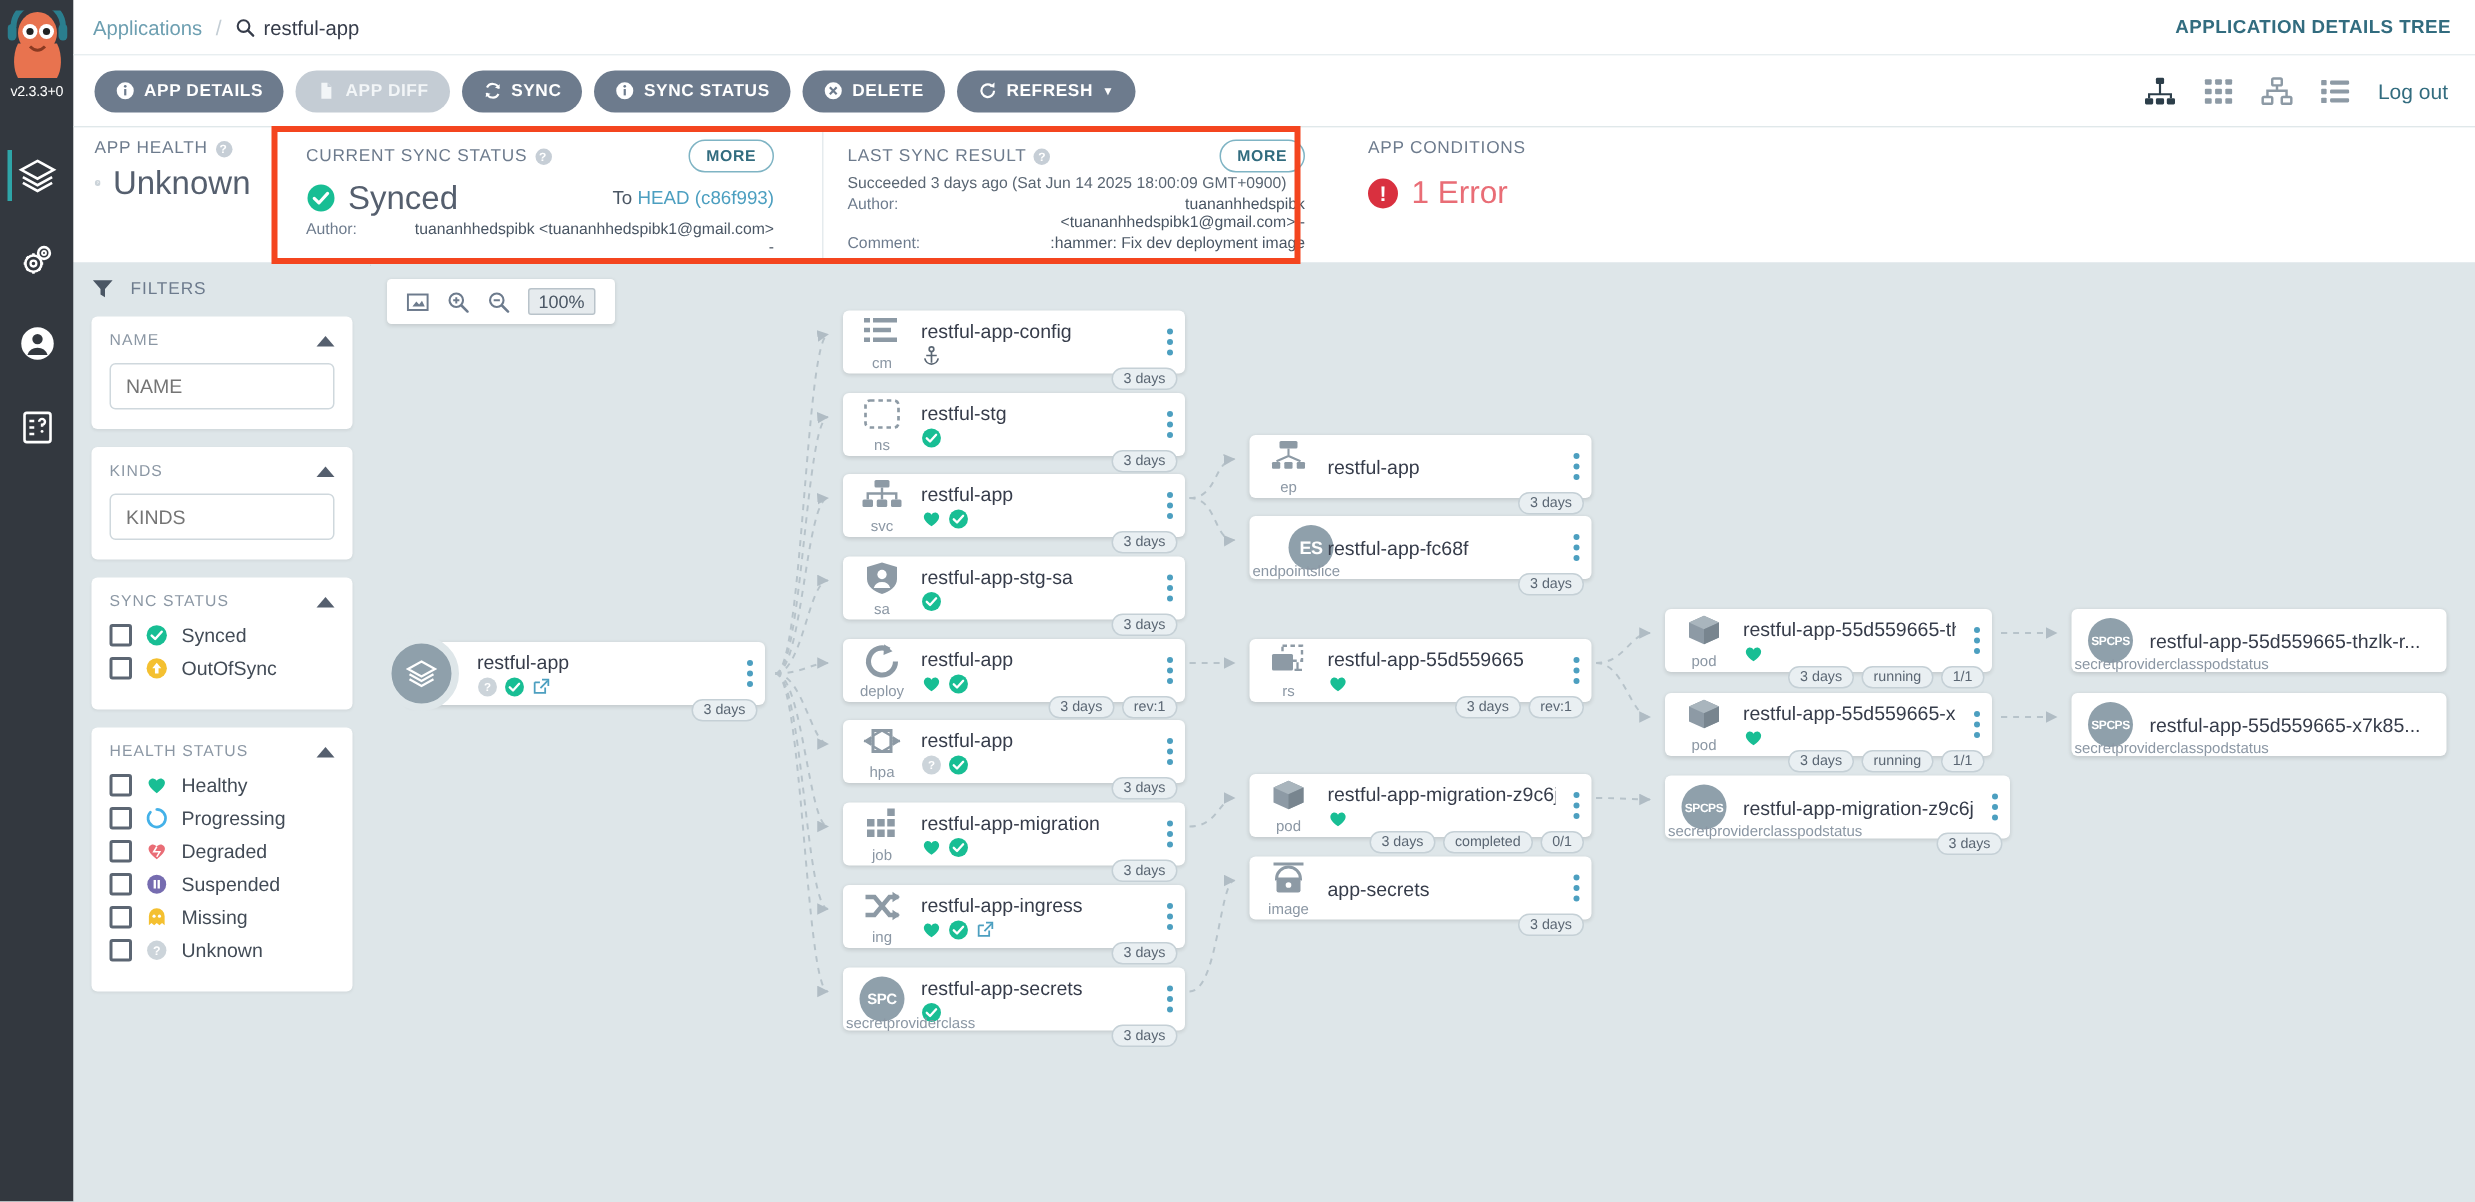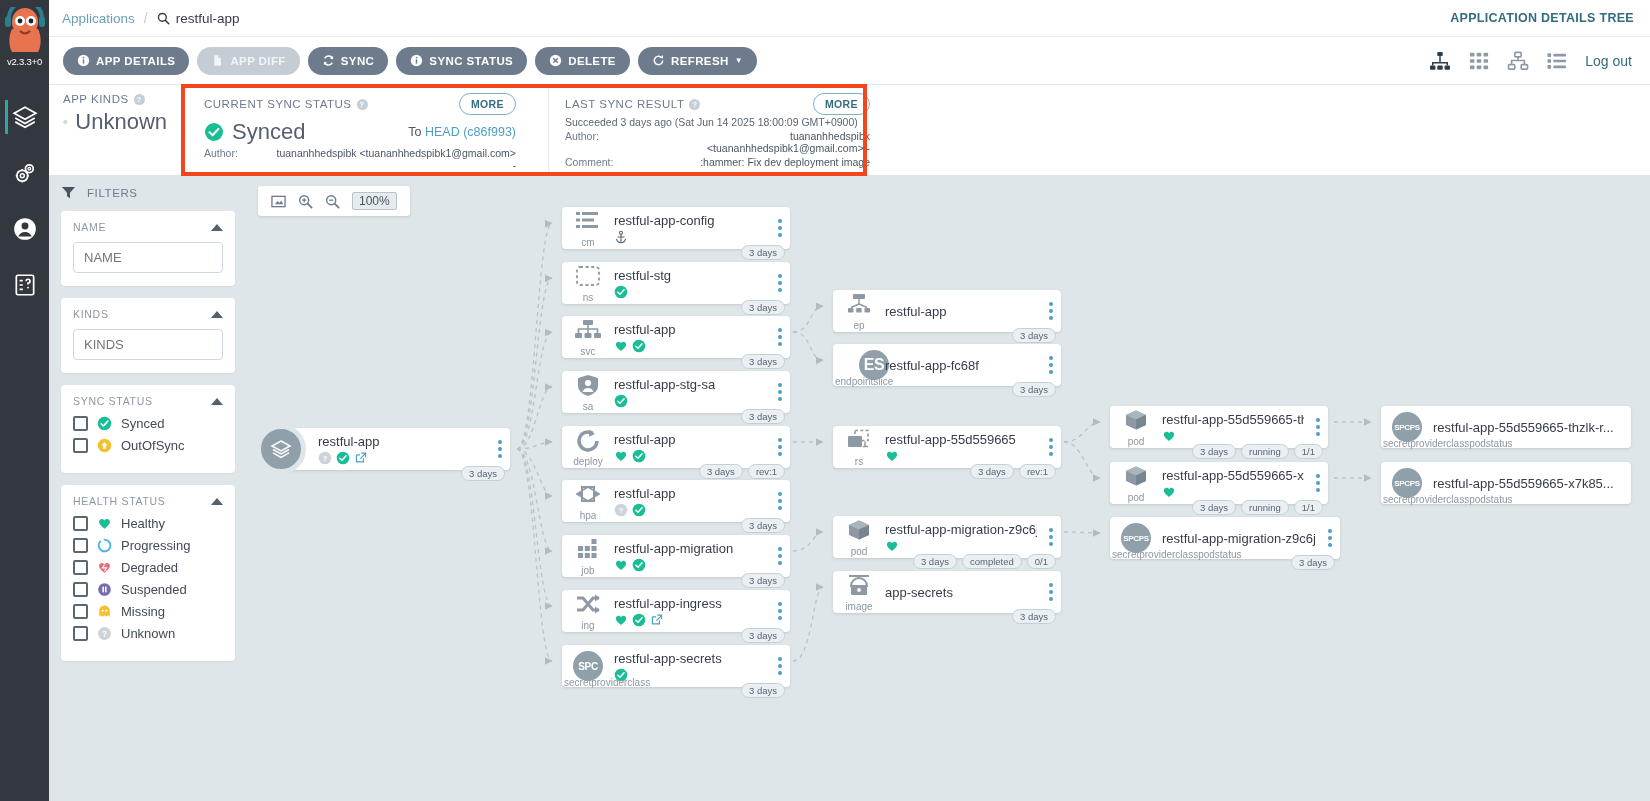--- a/index.html
+++ b/index.html
@@ -318,21 +318,21 @@
         </g>
       </svg>
       <span class="logout">Log out</span>
     </div>
   </div>
 
   <div class="summary">
 
     <div class="sum-col col-health">
       <div class="sum-title">
-        <span>APP KINDS</span>
+        <span>APP HEALTH</span>
         <span class="qmark">?</span>
       </div>
       <div class="sum-big gray">
         <svg width="20" height="20" viewBox="0 0 20 20">
           <circle cx="10" cy="10" r="9" fill="#ccd4da"></circle>
           <text x="10" y="14.5" font-size="11" font-family="Liberation Sans" fill="#fff" text-anchor="middle" font-weight="bold">?</text>
         </svg>
         <span>Unknown</span>
       </div>
     </div>
@@ -380,20 +380,27 @@
       <div class="kv">
         <span class="k">Author:</span>
         <span class="v">tuananhhedspibk &lt;tuananhhedspibk1@gmail.com&gt; -</span>
       </div>
       <div class="kv">
         <span class="k">Comment:</span>
         <span class="v">:hammer: Fix dev deployment image</span>
       </div>
     </div>
 
+    <div class="sum-col col-cond">
+      <div class="sum-title">APP CONDITIONS</div>
+      <div class="err">
+        <span class="err-ic">!</span>
+        <span>1 Error</span>
+      </div>
+    </div>
   </div>
   <div class="hl-box"></div>
 
   <div class="filters">
     <div class="filters-hd">
       <svg width="15" height="15" viewBox="0 0 16 16">
         <path d="M1 2h14l-5.4 6.2V14l-3.2-2V8.2z" fill="#4a5664"></path>
       </svg>
       <span>FILTERS</span>
     </div>
@@ -883,21 +890,21 @@
           <i></i>
           <i></i>
         </div>
       <div class="badges">
         <span class="badge">3 days</span>
       </div>
     </div>
 
     <div class="node" style="left:586px;top:169px;width:228px;height:42px;">
       <div class="ico">
-        <span class="circ" style="font-size:16px;margin-left:30px;">ES</span>
+        <span class="circ" style="font-size:12px;margin-left:30px;">ES</span>
         <span class="kindlbl out">endpointslice</span>
       </div>
       <div class="nbody">
         <div class="nname">restful-app-fc68f</div>
       </div>
       <div class="kebab">
           <i></i>
           <i></i>
           <i></i>
         </div>

